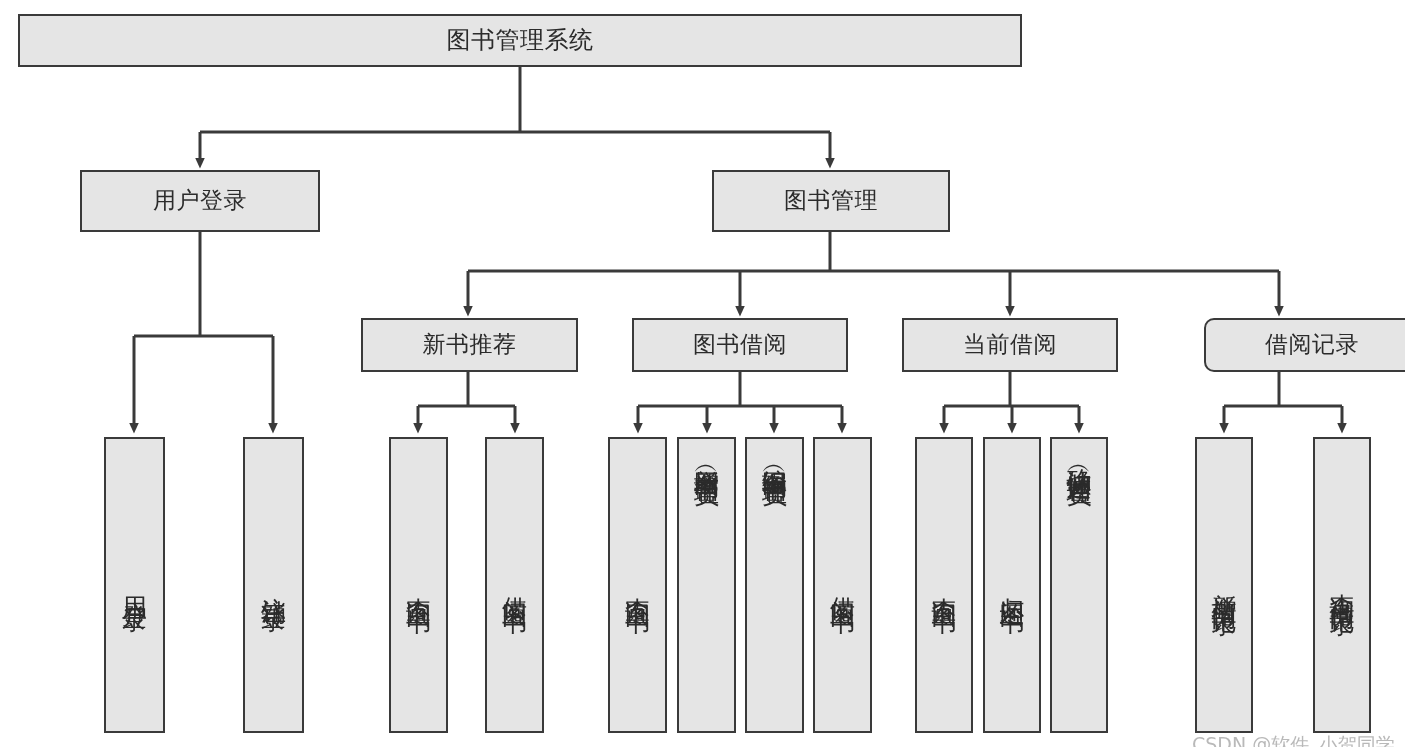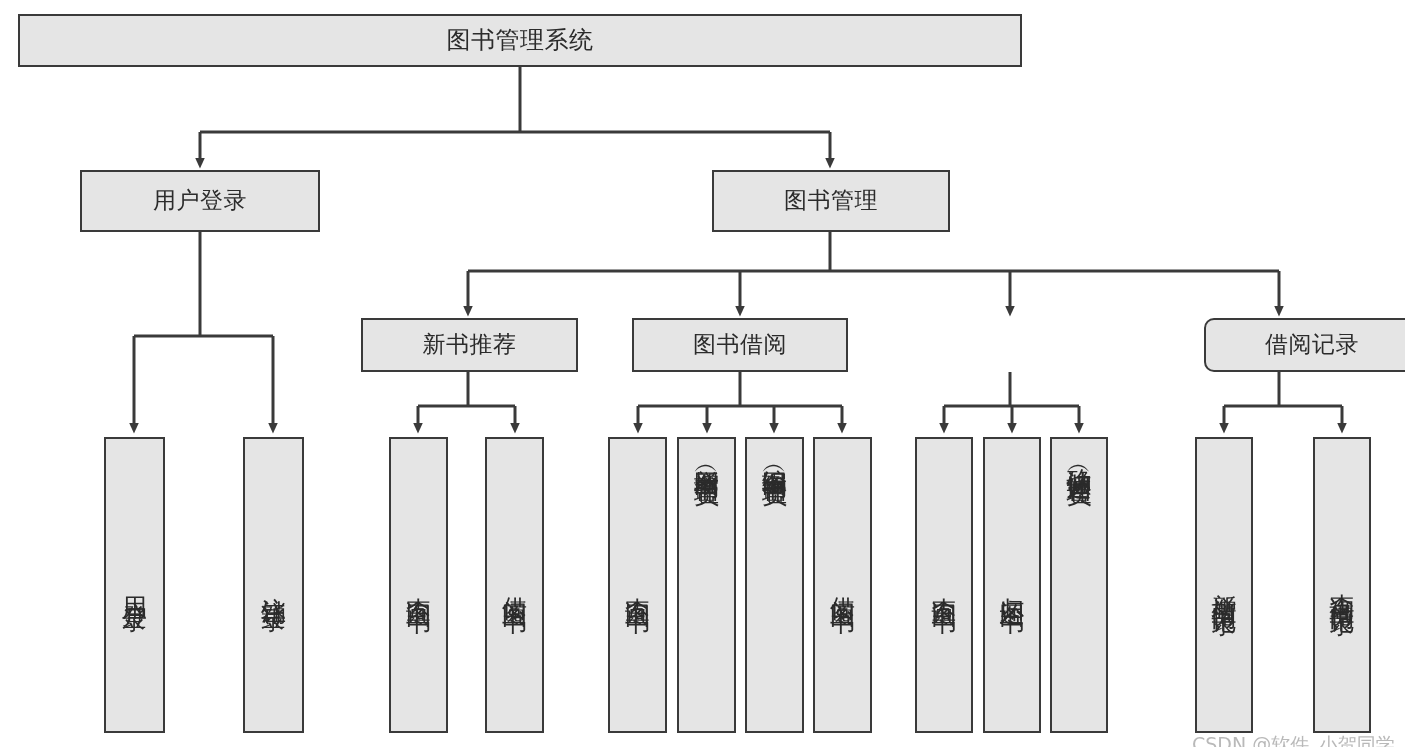--- a/index.html
+++ b/index.html
@@ -142,20 +142,23 @@
   <div class="node h" style="left:712px; top:170px; width:238px; height:62px;align-items:center;">
     <span class="lbl">图书管理</span>
   </div>
 
   <div class="node h" style="left:361px; top:318px; width:217px; height:54px;">
     <span class="lbl">新书推荐</span>
   </div>
   <div class="node h" style="left:632px; top:318px; width:216px; height:54px;">
     <span class="lbl">图书借阅</span>
   </div>
+  <div class="node h" style="left:902px; top:318px; width:216px; height:54px;">
+    <span class="lbl">当前借阅</span>
+  </div>
   <div class="node h" style="left:1204px; top:318px; width:216px; height:54px;border-radius:10px;">
     <span class="lbl">借阅记录</span>
   </div>
 
   <div class="node v center" style="left:104px; top:437px; width:61px; height:296px;">
     <span class="lbl">用户登录</span>
   </div>
   <div class="node v center" style="left:243px; top:437px; width:61px; height:296px;">
     <span class="lbl">注销登录</span>
   </div>

